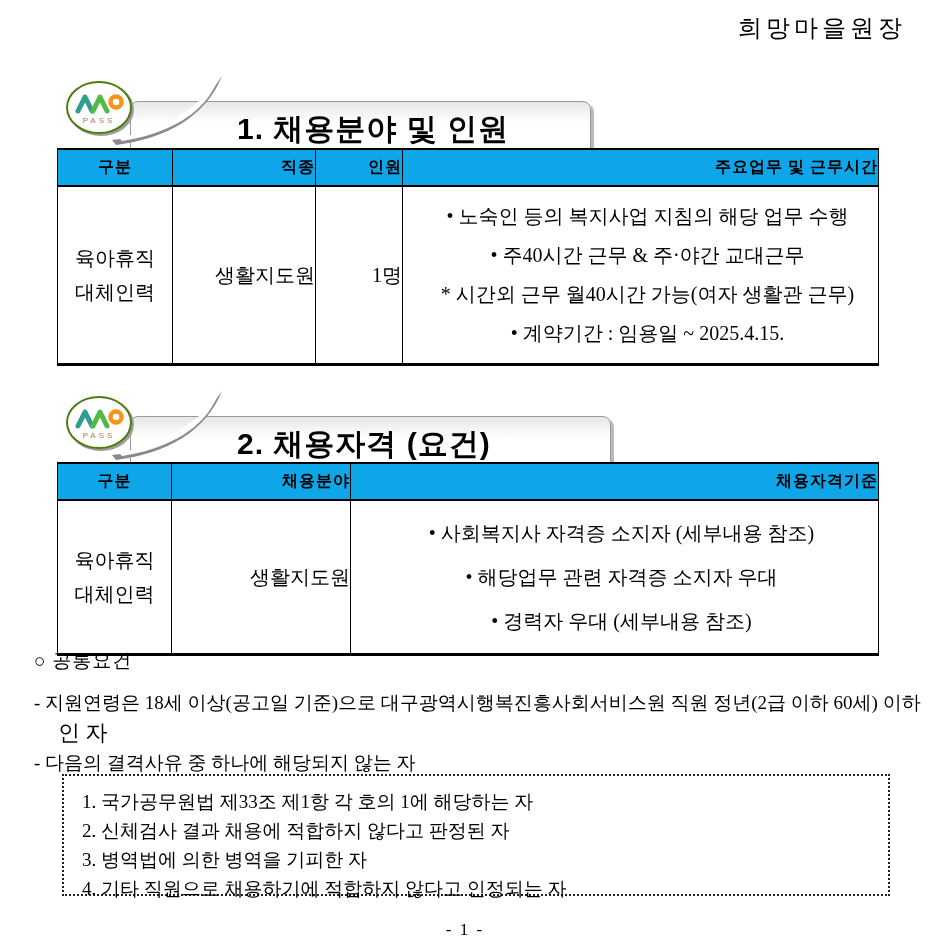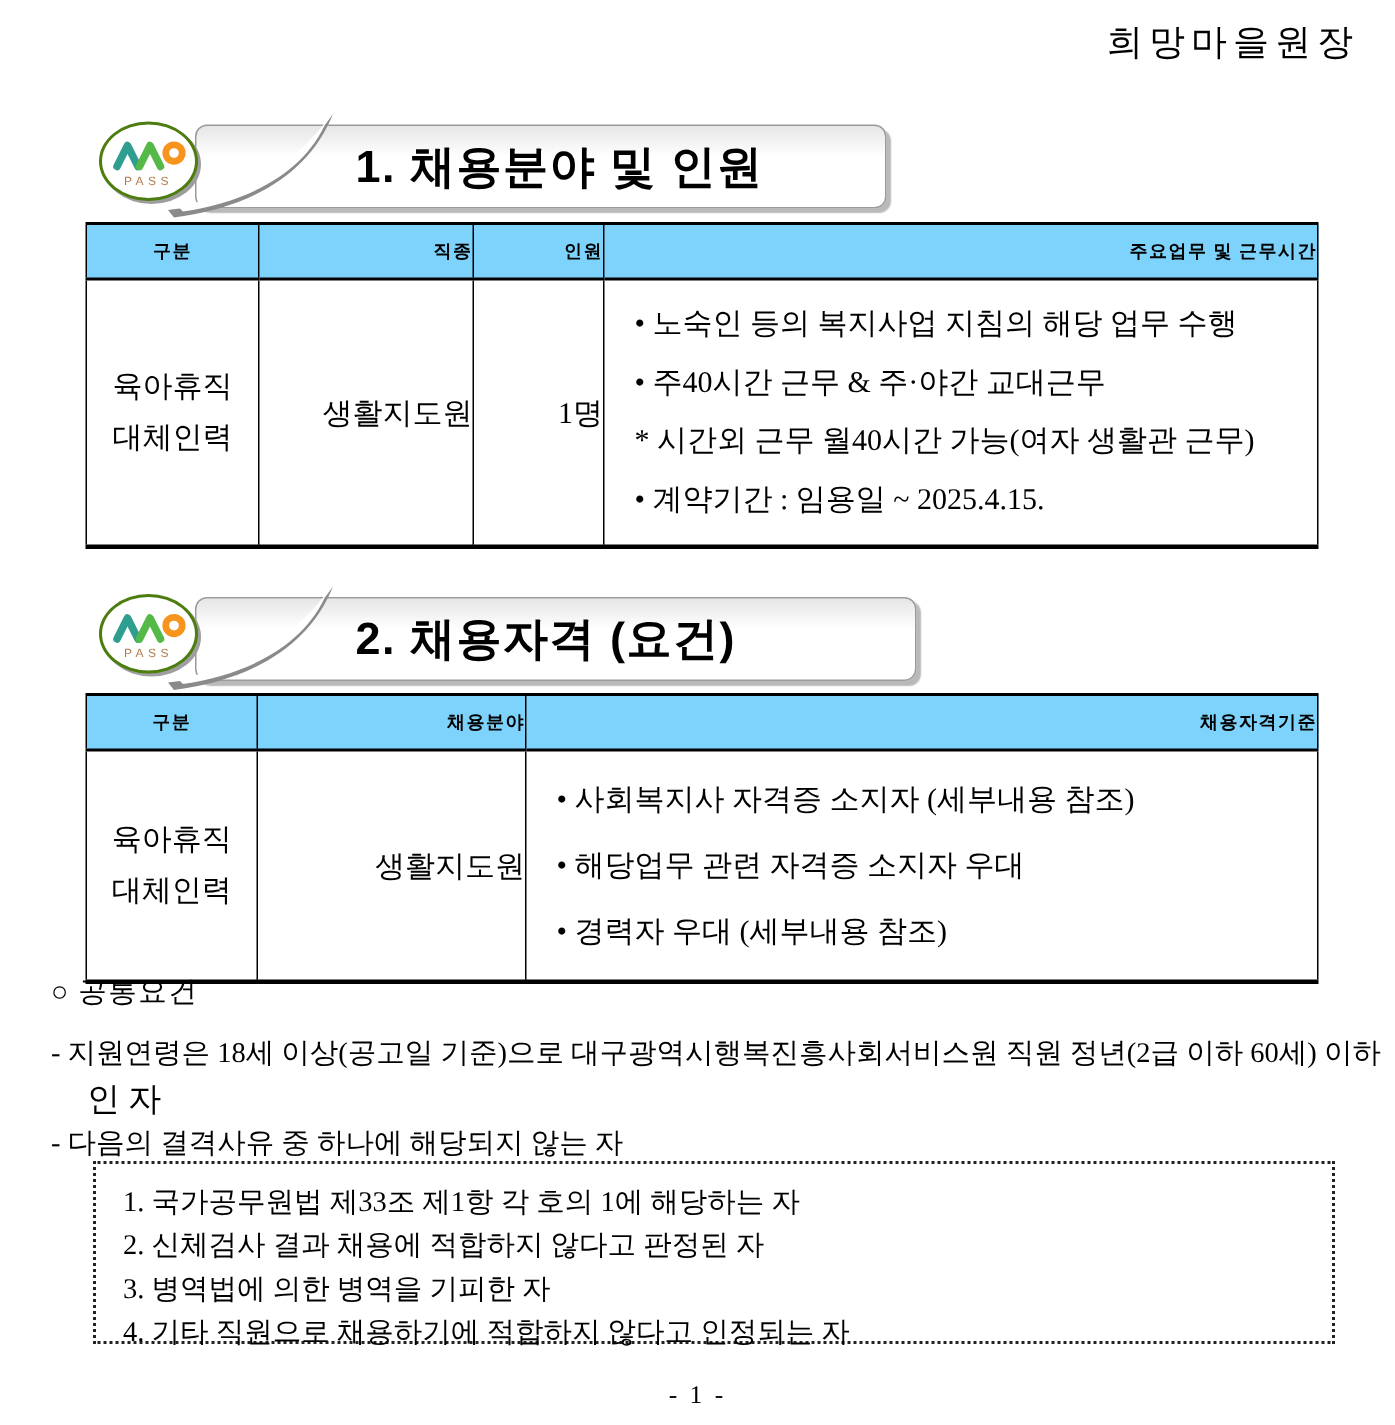--- a/index.html
+++ b/index.html
@@ -12,21 +12,21 @@
 
   
   .top-right {
     position: absolute; top: 12px; right: 24px;
     font-size: 24px; font-weight: normal; letter-spacing: 4px;
   }
 
   
   .sec-header { position: absolute; left: 66px; height: 62px; }
   .sec-bar {
-    position: absolute; left: 64px; top: 3px; height: 56px;
+    position: absolute; left: 64px; top: 21px; height: 56px;
     background: linear-gradient(180deg, #e6e6e6 0%, #ffffff 38%);
     border: 1px solid #9a9a9a; border-radius: 8px;
     box-shadow: 3px 3px 1px #b9b9b9;
     display: flex; align-items: center; padding-left: 20px;
   }
   .sec-title {
     font-family: "Liberation Sans", "DejaVu Sans", sans-serif;
     font-weight: 800; font-size: 30px; letter-spacing: 1px;
     padding-left: 86px; white-space: nowrap;
   }
@@ -43,28 +43,28 @@
   }
 
   
   table.doc {
     position: absolute; left: 57px; border-collapse: collapse; table-layout: fixed;
     width: 821px;
     border-top: 2px solid #000; border-bottom: 3px solid #000;
     border-left: 1px solid #000; border-right: 1px solid #000;
   }
   table.doc th {
-    background: #7dd3fc; border-bottom: 2px solid #000;
-    font-size: 12px; font-weight: bold; height: 37px; letter-spacing: 1px;
+    background: #0ea5e9; border-bottom: 2px solid #000;
+    font-size: 16px; font-weight: bold; height: 37px; letter-spacing: 1px;
   }
   table.doc th + th, table.doc td + td { border-left: 1px solid #000; text-align: right; }
   table.doc td { text-align: center; font-size: 20px; vertical-align: middle; }
   .cat-line { line-height: 34px; }
   .detail-cell { text-align: left !important; padding: 10px 6px 10px 20px; }
-  .detail-line { white-space: nowrap; }
+  .detail-line { white-space: nowrap; text-align: center; }
   #table1 .detail-line { line-height: 39px; }
   #table2 .detail-line { line-height: 44px; }
 
   
   .common { position: absolute; left: 34px; top: 648px; width: 880px; }
   .common-heading { font-size: 19px; letter-spacing: 1px; }
   .common-line1 { margin-top: 14px; font-size: 19px; line-height: 30px; white-space: nowrap; }
   .common-line2 { font-size: 22px; line-height: 30px; padding-left: 24px; }
   .common-line3 { margin-top: 0px; font-size: 19px; line-height: 30px; }
 

